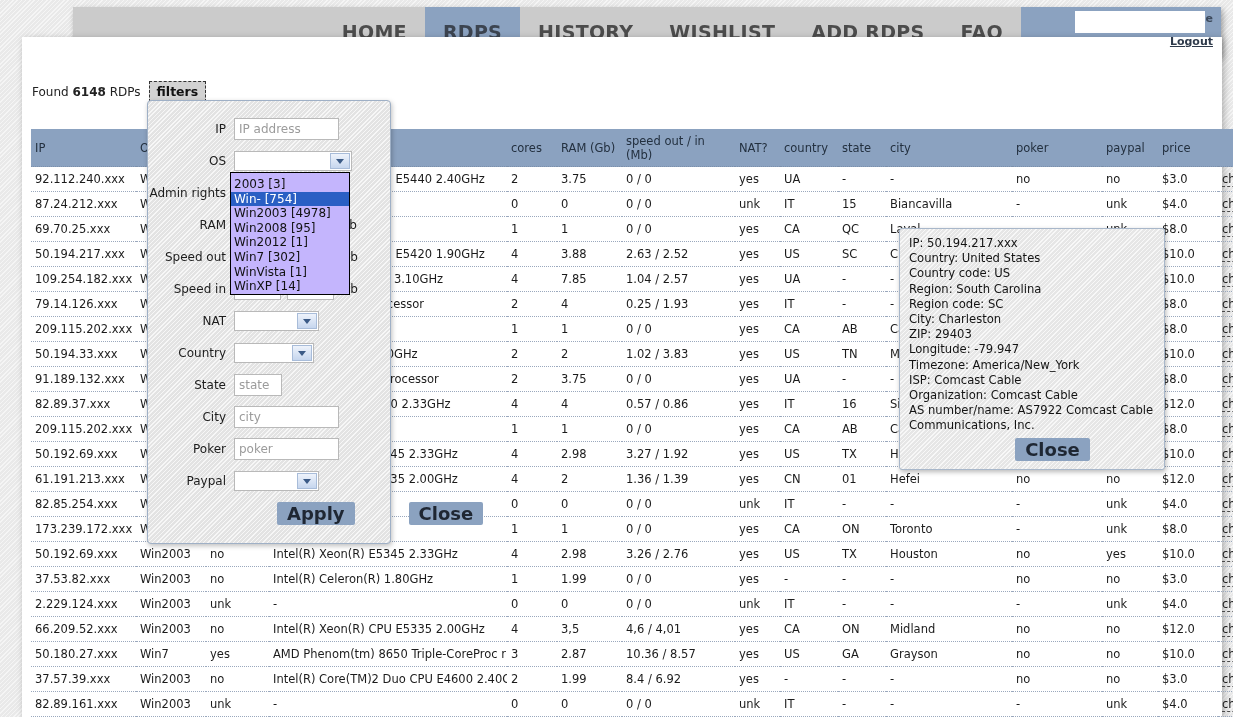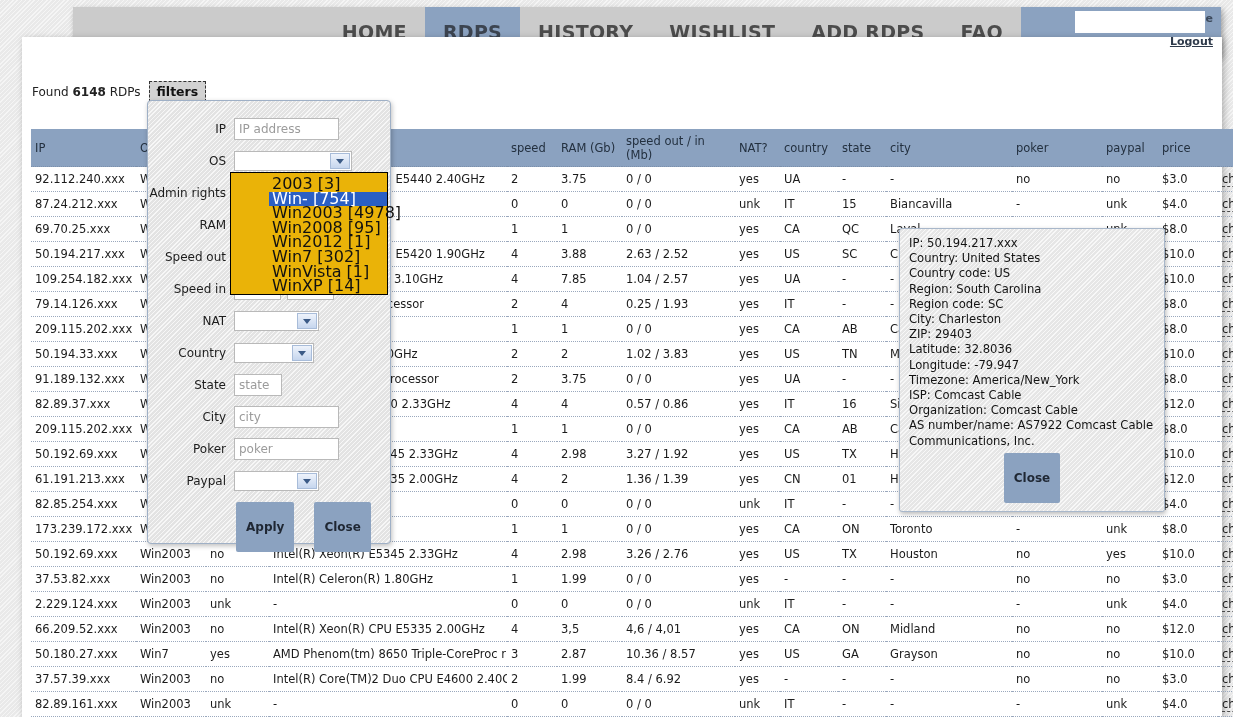--- a/index.html
+++ b/index.html
@@ -129,31 +129,32 @@
     content: ""; border-left: 4px solid transparent; border-right: 4px solid transparent;
     border-top: 5px solid #3b5a86;
   }
   .w-sel-os { width: 118px; }
   .w-sel-nat { width: 85px; }
   .w-sel-country { width: 80px; }
   .w-sel-paypal { width: 85px; }
 
   .dropdown-open {
     position: absolute; left: 230px; top: 172px; width: 118px;
-    background: #eab308; border: 1px solid #000; z-index: 60;
-    font-size: 16px; padding-top: 4px; padding-left: 38px;
+    background: #c4b5fd; border: 1px solid #000; z-index: 60;
+    font-size: 12px; padding-top: 4px;
   }
   .dd-opt { padding: 0 3px; line-height: 14.6px; color: #111; white-space: nowrap; cursor: pointer; }
   .dd-opt.sel { background: #2a5fc4; color: #fff; }
 
-  .fbtns { display: flex; gap: 20px; padding-left: 88px; margin-top: 5px; }
+  .fbtns { display: flex; gap: 13px; padding-left: 88px; margin-top: 5px; }
   .fbtn {
     background: #8ba2c0; color: #1f2733; border: 0; font-weight: bold;
-    font-size: 12px; padding: 18px 10px; cursor: pointer; border-radius: 2px;
+    font-size: 18px; padding: 1px 10px; cursor: pointer; border-radius: 2px;
     font-family: "DejaVu Sans", "Liberation Sans", sans-serif;
+    margin-left: 41px;
   }
 
   
   .ipinfo {
     position: absolute; left: 899px; top: 228px; width: 266px;
     background: #e6e6e6;
     background-image: repeating-linear-gradient(135deg, rgba(255,255,255,.7) 0 1px, rgba(0,0,0,0) 1px 3px);
     border: 1px solid #a8b7ca; border-radius: 3px;
     box-shadow: 1px 2px 5px rgba(0,0,0,.28);
     z-index: 50; padding: 7px 9px 8px 9px; box-sizing: border-box;
@@ -202,21 +203,21 @@
     </div>
 
     <div class="tablewrap">
       <table class="rdp">
         <thead>
           <tr>
             <th class="c-ip">IP</th>
             <th class="c-os">OS</th>
             <th class="c-admin">Admin rights</th>
             <th class="c-cpu">CPU</th>
-            <th class="c-cores">speed</th>
+            <th class="c-cores">cores</th>
             <th class="c-ram">RAM (Gb)</th>
             <th class="c-speed">speed out / in (Mb)</th>
             <th class="c-nat">NAT?</th>
             <th class="c-country">country</th>
             <th class="c-state">state</th>
             <th class="c-city">city</th>
             <th class="c-poker">poker</th>
             <th class="c-paypal">paypal</th>
             <th class="c-price">price</th>
             <th class="c-check"></th>
@@ -717,21 +718,20 @@
 
   <div class="ipinfo">
     <div id="ipinfo-lines">
         <div class="line">IP: 50.194.217.xxx</div>
         <div class="line">Country: United States</div>
         <div class="line">Country code: US</div>
         <div class="line">Region: South Carolina</div>
         <div class="line">Region code: SC</div>
         <div class="line">City: Charleston</div>
         <div class="line">ZIP: 29403</div>
-        <div class="line">Latitude: 32.8036</div>
         <div class="line">Longitude: -79.947</div>
         <div class="line">Timezone: America/New_York</div>
         <div class="line">ISP: Comcast Cable</div>
         <div class="line">Organization: Comcast Cable</div>
         <div class="line">AS number/name: AS7922 Comcast Cable</div>
         <div class="line">Communications, Inc.</div>
       </div>
     <div class="closewrap">
       <button class="fbtn">Close</button>
     </div>

